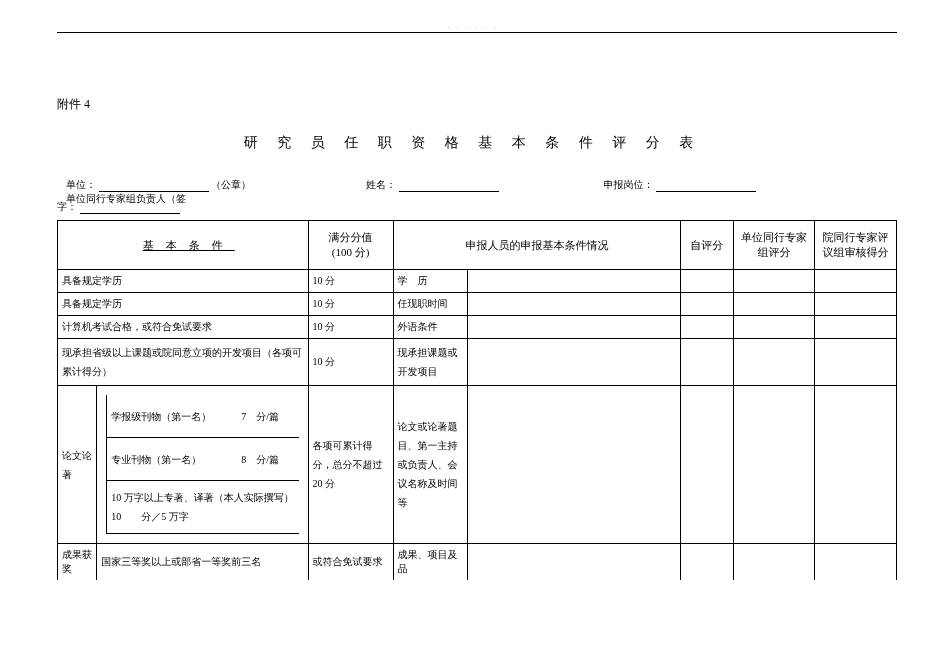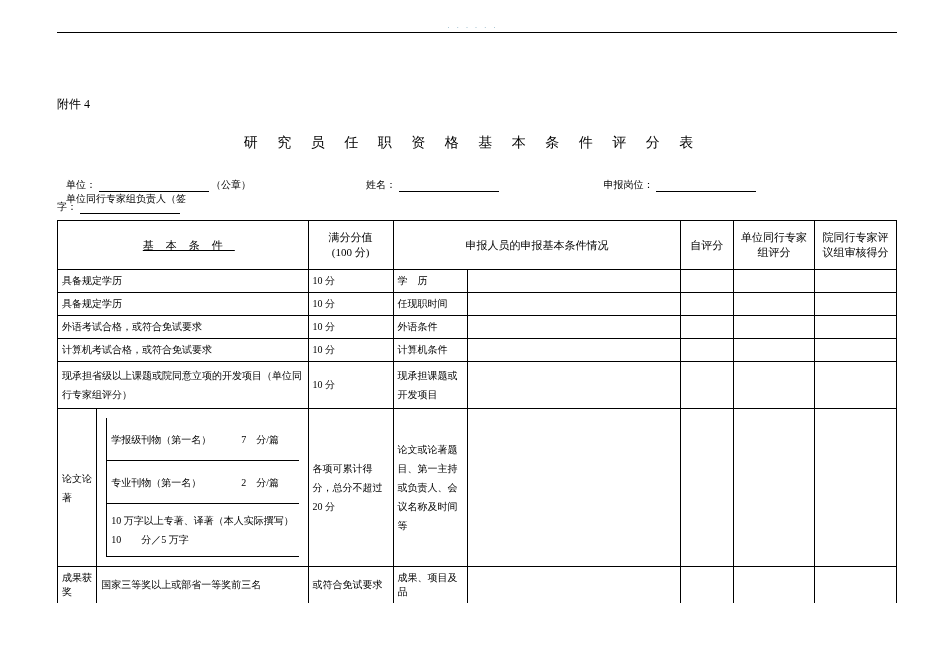--- a/index.html
+++ b/index.html
@@ -177,60 +177,51 @@
   <tr>
     <td colspan="2">具备规定学历</td>
     <td class="c">10 分</td>
     <td class="c">任现职时间</td>
     <td></td>
     <td></td>
     <td></td>
     <td></td>
   </tr>
 
-  <tr>
-    <td colspan="2">外语考试合格，或符合免试要求</td>
+
+  <tr>
+    <td colspan="2">计算机考试合格，或符合免试要求</td>
     <td class="c">10 分</td>
     <td class="c">外语条件</td>
     <td></td>
     <td></td>
     <td></td>
     <td></td>
   </tr>
 
   <tr>
-    <td colspan="2">计算机考试合格，或符合免试要求</td>
-    <td class="c">10 分</td>
-    <td class="c">计算机条件</td>
-    <td></td>
-    <td></td>
-    <td></td>
-    <td></td>
-  </tr>
-
-  <tr>
-    <td colspan="2" class="dense">现承担省级以上课题或院同意立项的开发项目（单位同行专家组评分）</td>
+    <td colspan="2" class="dense">现承担省级以上课题或院同意立项的开发项目（各项可累计得分）</td>
     <td class="c">10 分</td>
     <td class="c dense">现承担课题或开发项目</td>
     <td></td>
     <td></td>
     <td></td>
     <td></td>
   </tr>
 
   <tr>
     <td class="c dense" style="width:30px">论文论著</td>
     <td class="no-pad">
       <table class="inner-table">
         <tbody>
               <tr>
                 <td class="dense" style="height:34px">学报级刊物（第一名）　　　7　分/篇</td>
               </tr>
         <tr>
-                <td class="dense" style="height:34px">专业刊物（第一名）　　　　2　分/篇</td>
+                <td class="dense" style="height:34px">专业刊物（第一名）　　　　8　分/篇</td>
               </tr>
         <tr>
                 <td class="dense" style="height:44px">10 万字以上专著、译著（本人实际撰写）　　　10　　分／5 万字</td>
               </tr>
       </tbody>
           </table>
     </td>
     <td class="dense">各项可累计得分，总分不超过20 分</td>
     <td class="c dense">论文或论著题目、第一主持或负责人、会议名称及时间等</td>
     <td></td>

